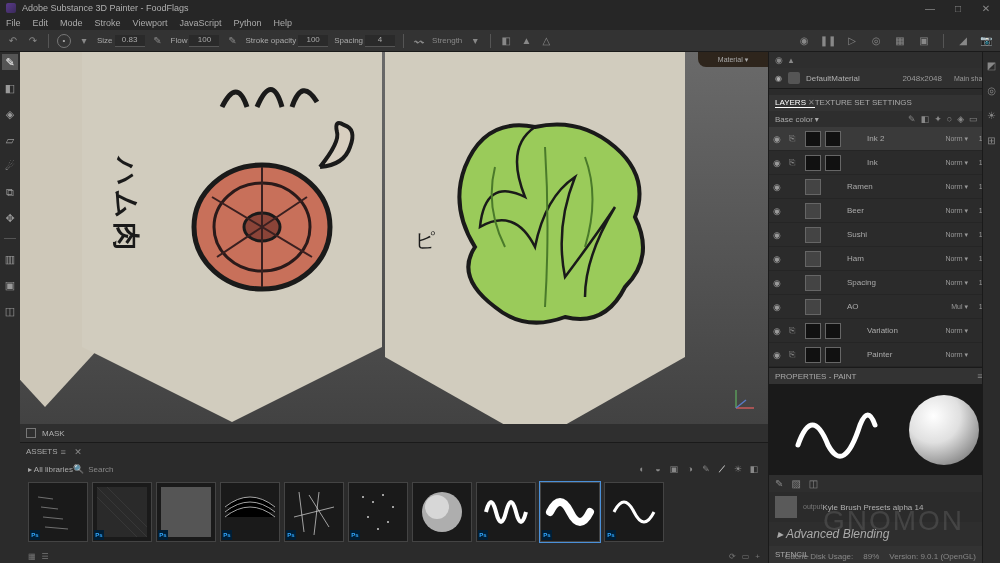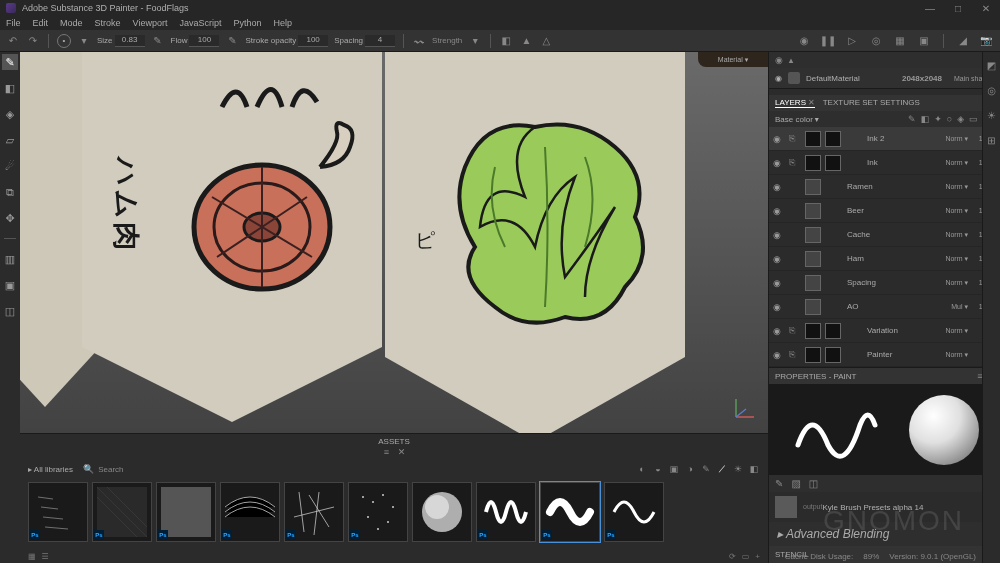--- a/index.html
+++ b/index.html
@@ -20,42 +20,42 @@
 .left-rail { width: 20px; background: #2b2b2b; display: flex; flex-direction: column; align-items: center; padding-top: 2px; gap: 10px; }
 .left-rail .tico { width:16px;height:16px; display:flex;align-items:center;justify-content:center;color:#999;font-size:11px;cursor:pointer;}
 .left-rail .tico.active{background:#555;color:#fff;}
 .left-rail .sep{width:12px;height:1px;background:#555;margin:2px 0;}
 .center-col { flex: 1; display: flex; flex-direction: column; background: #3e3e3e; position: relative; }
 .viewport { flex: 1; background: linear-gradient(180deg, #6a6a6a 0%, #424242 100%); position: relative; overflow: hidden; }
 .axis-gizmo{position:absolute;right:10px;bottom:10px;font-size:9px;}
 .mask-strip { height: 18px; background: #2f2f2f; display: flex; align-items: center; padding: 0 6px; gap: 6px; font-size: 8px; }
 .mask-strip .sq{width:10px;height:10px;border:1px solid #777;}
 .assets-panel { background: #2b2b2b; border-top:1px solid #1a1a1a;}
-.assets-header{display:flex;align-items:center;padding:3px 6px;font-size:8px;color:#aaa;justify-content:flex-start;flex-direction:column;}
+.assets-header{display:flex;align-items:center;padding:3px 6px;font-size:8px;color:#aaa;justify-content:flex-start;}
 .assets-header .right-icons{display:flex;gap:4px;}
 .assets-header .right-icons span{width:11px;height:11px;display:flex;align-items:center;justify-content:center;color:#888;font-size:9px;}
-.assets-toolbar{display:flex;align-items:center;padding:3px 8px;gap:10px;font-size:8px;color:#aaa;}
+.assets-toolbar{display:flex;align-items:center;padding:3px 8px;font-size:8px;color:#aaa;}
 .assets-toolbar .search-field{flex:1;display:flex;align-items:center;gap:4px;color:#888;}
 .assets-toolbar .search-field .sico{font-size:9px;}
 .assets-toolbar .icon-row{display:flex;gap:4px;}
 .assets-toolbar .icon-row span{width:12px;height:12px;display:flex;align-items:center;justify-content:center;font-size:9px;color:#888;border:1px solid transparent;}
 .assets-grid{height:72px;display:flex;gap:4px;padding:4px 8px;overflow:hidden;}
 .asset-thumb{width:60px;height:60px;background:#1a1a1a;border:1px solid #444;position:relative;display:flex;align-items:center;justify-content:center;}
 .asset-thumb.sel{outline:1px solid #4a90d9;}
 .asset-thumb .ps{position:absolute;bottom:1px;left:1px;width:10px;height:10px;background:#001e36;color:#31a8ff;font-size:6px;display:flex;align-items:center;justify-content:center;font-weight:bold;}
 .assets-footer{display:flex;align-items:center;justify-content:space-between;padding:2px 8px;font-size:8px;color:#777;}
 .right-col { width: 232px; background: #2b2b2b; display: flex; flex-direction: column; border-left:1px solid #1a1a1a;}
 .right-icons-rail{width:18px;position:absolute;right:0;top:52px;bottom:0;background:#2b2b2b;display:flex;flex-direction:column;align-items:center;padding-top:8px;gap:14px;border-left:1px solid #1a1a1a;}
 .right-icons-rail span{color:#888;font-size:10px;cursor:pointer;}
 .panel-header{display:flex;align-items:center;justify-content:space-between;padding:3px 6px;background:#333;font-size:8px;color:#aaa;border-bottom:1px solid #1a1a1a;}
 .panel-header .hicon{display:flex;gap:4px;color:#888;font-size:9px;}
 .texset-row{display:flex;align-items:center;padding:4px 6px;gap:6px;background:#303030;border-bottom:1px solid #1a1a1a;font-size:8px;}
 .texset-row .sw{width:12px;height:12px;background:#555;border-radius:2px;}
-.texset-row .res{margin-left:auto;color:#999;font-weight:bold;}
-.layers-tabs{display:flex;gap:8px;padding:3px 6px;font-size:8px;color:#aaa;background:#333;}
+.texset-row .res{margin-left:auto;color:#999;}
+.layers-tabs{display:flex;padding:3px 6px;font-size:8px;color:#aaa;background:#333;}
 .layers-tabs .tab.active{color:#fff;border-bottom:1px solid #fff;}
 .layers-tabs .tab .close{font-size:8px;margin-left:2px;color:#888;}
 .layers-toolbar{display:flex;align-items:center;padding:3px 6px;gap:4px;font-size:8px;background:#2e2e2e;}
 .layers-toolbar .dd{display:flex;align-items:center;gap:2px;color:#aaa;}
 .layers-toolbar .icongroup{margin-left:auto;display:flex;gap:5px;color:#888;font-size:9px;}
 .layers-toolbar .icongroup span{cursor:pointer;}
 .layers-list{flex-shrink:0;max-height:240px;overflow:hidden;background:#2b2b2b;}
 .layer-row{display:flex;align-items:center;padding:2px 4px;gap:4px;font-size:8px;color:#aaa;border-bottom:1px solid #252525;height:24px;}
 .layer-row .eye{width:12px;font-size:9px;color:#999;cursor:pointer;}
 .layer-row .thumb{width:16px;height:16px;background:#444;border:1px solid #666;}
@@ -191,20 +191,24 @@
         <path d="M110 120 Q100 160 120 200 M200 110 Q215 150 200 200 M160 100 Q165 180 160 260" stroke="#4a7a2a" stroke-width="2" fill="none"></path>
       </svg>
       <div class="axis-gizmo">
         <svg width="26" height="26">
             <line x1="4" y1="22" x2="4" y2="4" stroke="#5a9a5a" stroke-width="1.5"></line>
             <line x1="4" y1="22" x2="22" y2="22" stroke="#c85a5a" stroke-width="1.5"></line>
             <line x1="4" y1="22" x2="14" y2="14" stroke="#5a7ac8" stroke-width="1.5"></line>
           </svg>
       </div>
     </div>
+    <div class="mask-strip">
+      <div class="sq"></div>
+      <span>MASK</span>
+    </div>
 
     <div class="assets-panel">
       <div class="assets-header">
         <span>ASSETS</span>
         <div class="right-icons">
           <span>≡</span>
           <span>✕</span>
         </div>
       </div>
       <div class="assets-toolbar">
@@ -387,21 +391,21 @@
           <span class="eye"></span>
           <div class="thumb "></div>
           <span class="lname">Beer</span>
           <span class="blend">Norm ▾</span>
           <span class="opa">100 ▾</span>
         </div>
         <div class="layer-row">
           <span class="eye">◉</span>
           <span class="eye"></span>
           <div class="thumb "></div>
-          <span class="lname">Cache</span>
+          <span class="lname">Sushi</span>
           <span class="blend">Norm ▾</span>
           <span class="opa">100 ▾</span>
         </div>
         <div class="layer-row">
           <span class="eye">◉</span>
           <span class="eye"></span>
           <div class="thumb "></div>
           <span class="lname">Ham</span>
           <span class="blend">Norm ▾</span>
           <span class="opa">100 ▾</span>

